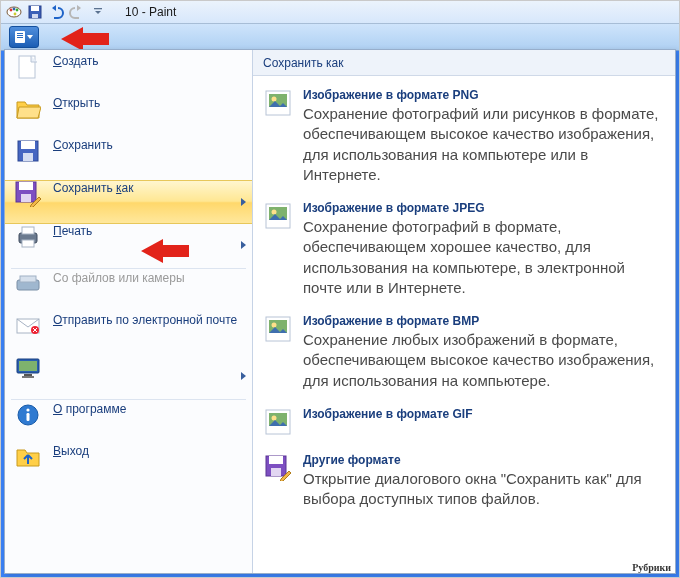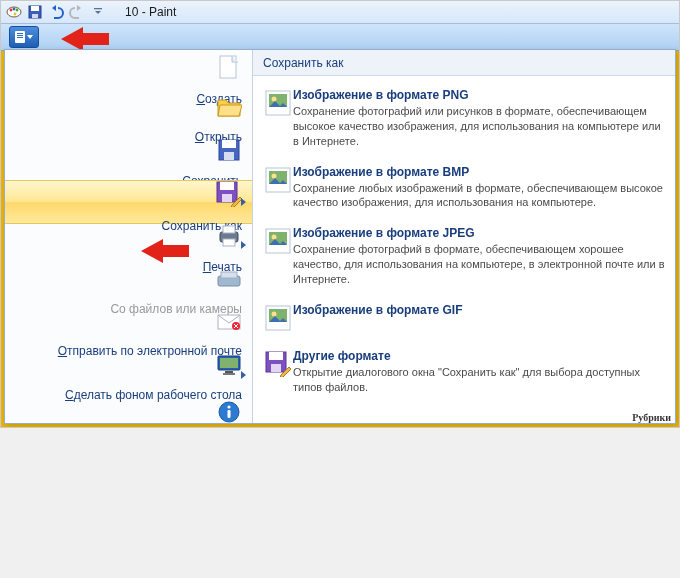--- a/index.html
+++ b/index.html
@@ -1,51 +1,51 @@
 <!DOCTYPE html>
 <html><head>
 <meta charset="utf-8">
 <style>
   html,body{margin:0;padding:0;font-family:"Segoe UI",Tahoma,sans-serif;font-size:12px;color:#1a1a1a;background:#f0f0f0;}
-  #root{width:680px;height:428px;position:relative;background:#eab308;border:1px solid #c9c9c9;box-sizing:border-box;overflow:hidden;}
+  #root{width:680px;height:578px;position:relative;background:#3b82f6;border:1px solid #c9c9c9;box-sizing:border-box;overflow:hidden;}
 
   .titlebar{height:22px;background:linear-gradient(to bottom,#ebf3fc,#d7e7fb);display:flex;align-items:center;padding:0 4px;border-bottom:1px solid #a7bdd6;position:relative;}
   .qat{display:flex;align-items:center;gap:3px;}
   .qat .qbtn{width:18px;height:18px;display:flex;align-items:center;justify-content:center;border-radius:2px;}
   .qat svg{display:block;}
   .title{margin-left:18px;font-size:12px;color:#1a1a1a;}
 
   .ribbon{height:26px;background:linear-gradient(to bottom,#cfe4fb,#bedaf7 50%,#afd0f2);border-bottom:1px solid #7fa6d9;display:flex;align-items:center;padding-left:8px;position:relative;}
   .file-btn{width:28px;height:20px;background:linear-gradient(to bottom,#4f8edc,#1d5fb5);border:1px solid #134f9e;border-radius:3px;display:flex;align-items:center;justify-content:center;gap:2px;}
   .file-btn .doc{width:10px;height:12px;background:#fff;border-radius:1px;position:relative;}
   .file-btn .doc::before{content:"";position:absolute;left:2px;top:2px;right:2px;height:1px;background:#2b6bc0;box-shadow:0 2px 0 #2b6bc0,0 4px 0 #2b6bc0;}
   .file-btn .caret{width:0;height:0;border-left:3px solid transparent;border-right:3px solid transparent;border-top:4px solid #fff;}
 
   .arrow-red{position:absolute;pointer-events:none;}
   .arrow-red svg{display:block;}
 
   .menu{position:absolute;left:3px;top:48px;right:3px;bottom:3px;display:flex;border:1px solid #97aecb;background:#fff;box-shadow:2px 2px 6px rgba(0,0,0,0.15);}
   .menu-left{width:247px;border-right:1px solid #c6d3e6;background:#fbfcfe;display:flex;flex-direction:column;padding:4px 0;}
-  .mi{display:flex;align-items:flex-end;height:42px;padding:0 10px;gap:12px;position:relative;flex-direction:column;}
+  .mi{display:flex;align-items:flex-start;height:42px;padding:0 10px;gap:12px;position:relative;}
   .mi .ic{width:26px;height:26px;display:flex;align-items:center;justify-content:center;}
   .mi .lbl{flex:1;color:#1a3e7d;font-size:12px;}
   .mi .lbl u{text-decoration:underline;}
   .mi.disabled .lbl{color:#9a9a9a;}
   .mi .sub{position:absolute;right:6px;top:50%;transform:translateY(-50%);width:0;height:0;border-top:4px solid transparent;border-bottom:4px solid transparent;border-left:5px solid #385f9e;}
   .mi.sel{background:linear-gradient(to bottom,#fff6cf,#ffe793 48%,#ffd86b 52%,#ffe89d);border-top:1px solid #e7c75a;border-bottom:1px solid #e7c75a;}
   .sep{height:1px;background:#dce4f0;margin:2px 6px;}
 
   .menu-right{flex:1;display:flex;flex-direction:column;overflow:hidden;}
   .panel-hdr{padding:6px 10px 5px;background:#eef3fa;border-bottom:1px solid #cfd9e8;color:#1a3e7d;font-size:12px;}
   .panel-body{flex:1;overflow:hidden;padding:6px 0;}
-  .fmt{display:flex;padding:6px 10px 10px;}
+  .fmt{display:flex;gap:10px;padding:6px 10px 10px;}
   .fmt .ic{width:30px;height:30px;flex:0 0 30px;display:flex;align-items:center;justify-content:center;}
   .fmt .txt{flex:1;min-width:0;}
   .fmt .t{color:#1a3e7d;font-weight:bold;font-size:12px;margin-bottom:2px;}
-  .fmt .d{color:#4a4a4a;font-size:11px;line-height:1.35;}
+  .fmt .d{color:#4a4a4a;font-size:15px;line-height:1.35;}
 
   .footer{position:absolute;right:8px;bottom:4px;font-size:10px;color:#353535;font-family:Georgia,'Times New Roman',serif;font-weight:bold;}
 </style>
 </head>
 <body>
 <div id="root">
 
 <div class="titlebar">
   <div class="qat">
     <span class="qbtn">
@@ -175,21 +175,20 @@
         </div>
         <div class="mi">
           <span class="ic">
             <svg width="26" height="22" viewBox="0 0 26 22">
               <rect x="2" y="2" width="22" height="14" rx="1" fill="#2a5fb0" stroke="#173f80"></rect>
               <rect x="4" y="4" width="18" height="10" fill="#7eb26d"></rect>
               <rect x="9" y="17" width="8" height="2" fill="#555"></rect>
               <rect x="7" y="19" width="12" height="2" fill="#777"></rect>
             </svg>
           </span>
-          <span class="lbl"><u>С</u>делать фоном рабочего стола</span>
           <span class="sub"></span>
         </div>
         <div class="sep"></div>
         <div class="mi">
           <span class="ic">
             <svg width="24" height="24" viewBox="0 0 24 24">
               <circle cx="12" cy="12" r="10" fill="#2f7ad1" stroke="#175aa8"></circle>
               <circle cx="12" cy="7" r="1.6" fill="#fff"></circle>
               <rect x="10.5" y="10" width="3" height="8" rx="1.2" fill="#fff"></rect>
             </svg>
@@ -226,36 +225,36 @@
           <div class="fmt">
             <span class="ic">
               <svg width="30" height="30" viewBox="0 0 30 30">
                 <rect x="3" y="3" width="24" height="24" fill="#fff" stroke="#b8c4d6"></rect>
                 <rect x="6" y="6" width="18" height="13" fill="#7eb26d"></rect>
                 <circle cx="11" cy="11" r="2.5" fill="#ffe08a"></circle>
                 <path d="M6 19l6-6 5 5 3-3 4 4H6z" fill="#3f6fae"></path>
               </svg>
             </span>
             <div class="txt">
+              <div class="t">Изображение в формате JPEG</div>
+              <div class="d">Сохранение фотографий в формате, обеспечивающем хорошее качество, для использования на компьютере, в электронной почте или в Интернете.</div>
+            </div>
+          </div>
+          <div class="fmt">
+            <span class="ic">
+              <svg width="30" height="30" viewBox="0 0 30 30">
+                <rect x="3" y="3" width="24" height="24" fill="#fff" stroke="#b8c4d6"></rect>
+                <rect x="6" y="6" width="18" height="13" fill="#7eb26d"></rect>
+                <circle cx="11" cy="11" r="2.5" fill="#ffe08a"></circle>
+                <path d="M6 19l6-6 5 5 3-3 4 4H6z" fill="#3f6fae"></path>
+              </svg>
+            </span>
+            <div class="txt">
               <div class="t">Изображение в формате BMP</div>
               <div class="d">Сохранение любых изображений в формате, обеспечивающем высокое качество изображения, для использования на компьютере.</div>
-            </div>
-          </div>
-          <div class="fmt">
-            <span class="ic">
-              <svg width="30" height="30" viewBox="0 0 30 30">
-                <rect x="3" y="3" width="24" height="24" fill="#fff" stroke="#b8c4d6"></rect>
-                <rect x="6" y="6" width="18" height="13" fill="#7eb26d"></rect>
-                <circle cx="11" cy="11" r="2.5" fill="#ffe08a"></circle>
-                <path d="M6 19l6-6 5 5 3-3 4 4H6z" fill="#3f6fae"></path>
-              </svg>
-            </span>
-            <div class="txt">
-              <div class="t">Изображение в формате JPEG</div>
-              <div class="d">Сохранение фотографий в формате, обеспечивающем хорошее качество, для использования на компьютере, в электронной почте или в Интернете.</div>
             </div>
           </div>
           <div class="fmt">
             <span class="ic">
               <svg width="30" height="30" viewBox="0 0 30 30">
                 <rect x="3" y="3" width="24" height="24" fill="#fff" stroke="#b8c4d6"></rect>
                 <rect x="6" y="6" width="18" height="13" fill="#7eb26d"></rect>
                 <circle cx="11" cy="11" r="2.5" fill="#ffe08a"></circle>
                 <path d="M6 19l6-6 5 5 3-3 4 4H6z" fill="#3f6fae"></path>
               </svg>

